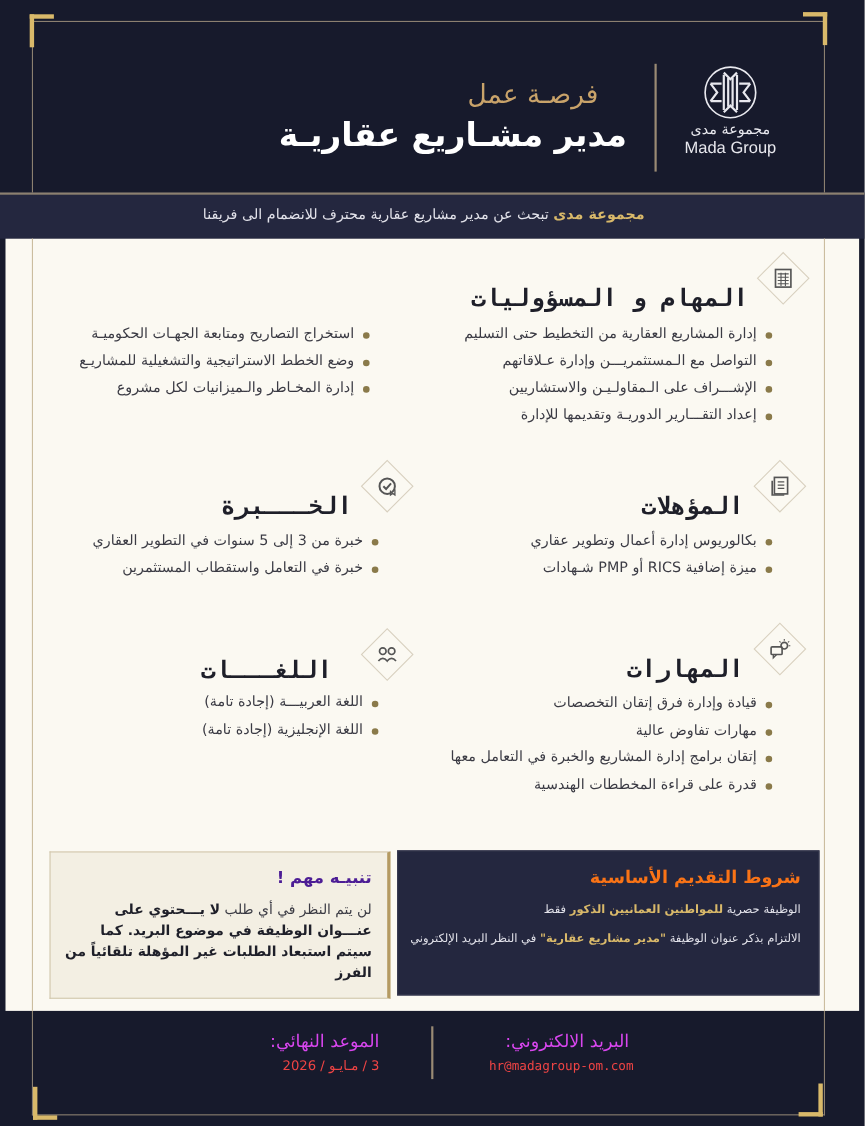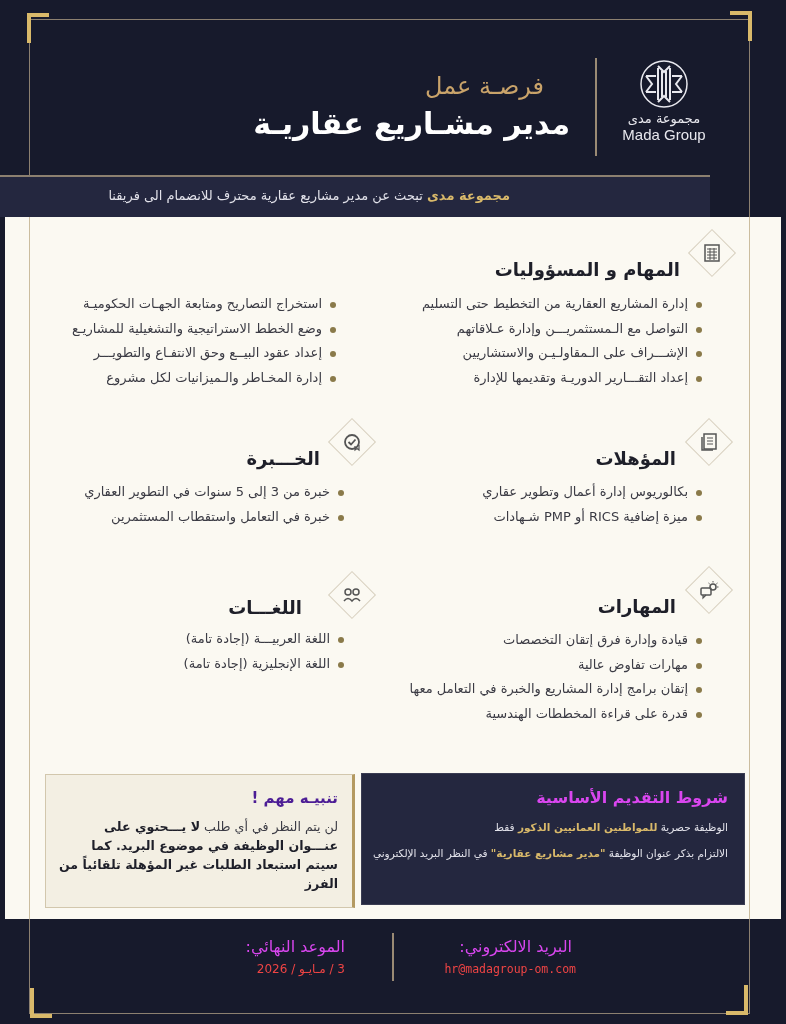--- a/index.html
+++ b/index.html
@@ -26,40 +26,40 @@
     .header { position: absolute; left: 0; top: 40px; width: 786px; height: 130px; }
     .logo { position: absolute; left: 614px; top: 18px; width: 100px; text-align: center; }
     .logo svg { display: block; margin: 0 auto; }
     .logo-ar { color: #e8e8ee; font-size: 13px; line-height: 14px; margin-top: 2px; direction: rtl; }
     .logo-en { color: #e8e8ee; font-size: 15px; line-height: 17px; font-family: "Liberation Sans", sans-serif; }
     .header-divider { position: absolute; left: 595px; top: 18px; width: 2px; height: 98px; background: #9a8a74; }
     .kicker { position: absolute; right: 242px; top: 32px; color: #c9a36a; font-size: 24px; direction: rtl; white-space: nowrap; }
     .title { position: absolute; right: 216px; top: 66px; color: #ffffff; font-size: 30px; font-weight: bold; direction: rtl; white-space: nowrap; }
 
     
-    .banner { position: absolute; left: 0; top: 175px; width: 710px; height: 42px; background: #24273f; border-top: 2px solid #8c8070; }
+    .banner { position: absolute; left: 0; top: 175px; width: 786px; height: 42px; background: #24273f; border-top: 2px solid #8c8070; }
     .banner-text { position: absolute; right: 200px; top: 11px; font-size: 13px; color: #e2e2ea; direction: rtl; white-space: nowrap; }
     .banner-text .hl { color: #d9b96a; font-weight: bold; }
 
     
     .panel { position: absolute; left: 5px; top: 217px; width: 776px; height: 702px; background: #fbf9f2; }
     .panel-line-l { position: absolute; left: 29px; top: 217px; width: 1px; height: 702px; background: #cbbd9f; }
     .panel-line-r { position: absolute; left: 749px; top: 217px; width: 1px; height: 702px; background: #cbbd9f; }
 
     .section { position: absolute; direction: rtl; }
     .sec-icon { position: absolute; width: 34px; height: 34px; transform: rotate(45deg); border: 1px solid #d8d0bf; background: #fbf9f2; }
     .sec-icon svg { transform: rotate(-45deg); display: block; margin: 6px; }
-    .sec-title { font-size: 18px; font-weight: bold; color: #1e1f29; white-space: nowrap; }
+    .sec-title { font-size: 22px; font-weight: bold; color: #1e1f29; white-space: nowrap; font-family: Liberation Mono, monospace; }
     .sec-list { list-style: none; margin-top: 6px; }
     .sec-list li { font-size: 13px; color: #3b3b44; line-height: 24.5px; white-space: nowrap; position: relative; padding-right: 16px; }
     .sec-list li::before { content: ""; position: absolute; right: 2px; top: 10px; width: 6px; height: 6px; border-radius: 50%; background: #8a7a4a; }
 
     
     .req-box { position: absolute; left: 361px; top: 773px; width: 384px; height: 132px; background: #24273f; border: 1px solid #3a3c52; direction: rtl; padding: 14px 16px 0 0; }
-    .req-title { color: #d946ef; font-size: 16px; font-weight: bold; white-space: nowrap; }
+    .req-title { color: #f97316; font-size: 16px; font-weight: bold; white-space: nowrap; }
     .req-line { color: #e2e2ea; font-size: 10.5px; margin-top: 14px; white-space: nowrap; }
     .req-line .hl { color: #d9b96a; font-weight: bold; }
 
     .note-box { position: absolute; left: 45px; top: 774px; width: 310px; height: 134px; background: #f3efe3; border: 1px solid #d2c7ad; border-right: 3px solid #b49a62; direction: rtl; padding: 14px 14px 0 10px; }
     .note-title { color: #4c1d95; font-size: 15px; font-weight: bold; white-space: nowrap; }
     .note-body { color: #1e1f29; font-size: 12.6px; line-height: 19px; margin-top: 10px; }
     .note-body .plain { font-weight: normal; color: #3b3b44; }
     .note-body .bold { font-weight: bold; }
 
     
@@ -123,21 +123,20 @@
     <li>إدارة المشاريع العقارية من التخطيط حتى التسليم</li>
     <li>التواصل مع الـمستثمريـــن وإدارة عـلاقاتهم</li>
     <li>الإشـــراف على الـمقاولـيـن والاستشاريين</li>
     <li>إعداد التقـــارير الدوريـة وتقديمها للإدارة</li>
   </ul>
 </div>
 <div class="section" style="right:448px; top:286px;">
   <ul class="sec-list">
     <li>استخراج التصاريح ومتابعة الجهـات الحكوميـة</li>
     <li>وضع الخطط الاستراتيجية والتشغيلية للمشاريـع</li>
-    <li>إعداد عقود البيــع وحق الانتفـاع والتطويـــر</li>
     <li>إدارة المخـاطر والـميزانيات لكل مشروع</li>
   </ul>
 </div>
 
 <div class="sec-icon" style="left:692px; top:425px;">
   <svg width="20" height="20" viewBox="0 0 20 20">
     <rect x="5" y="2" width="12" height="15" fill="none" stroke="#555" stroke-width="1.5"></rect>
     <path d="M3 5 V18 H14" fill="none" stroke="#555" stroke-width="1.5"></path>
     <path d="M8 6 H14 M8 9 H14 M8 12 H14" stroke="#555" stroke-width="1.2"></path>
   </svg>

